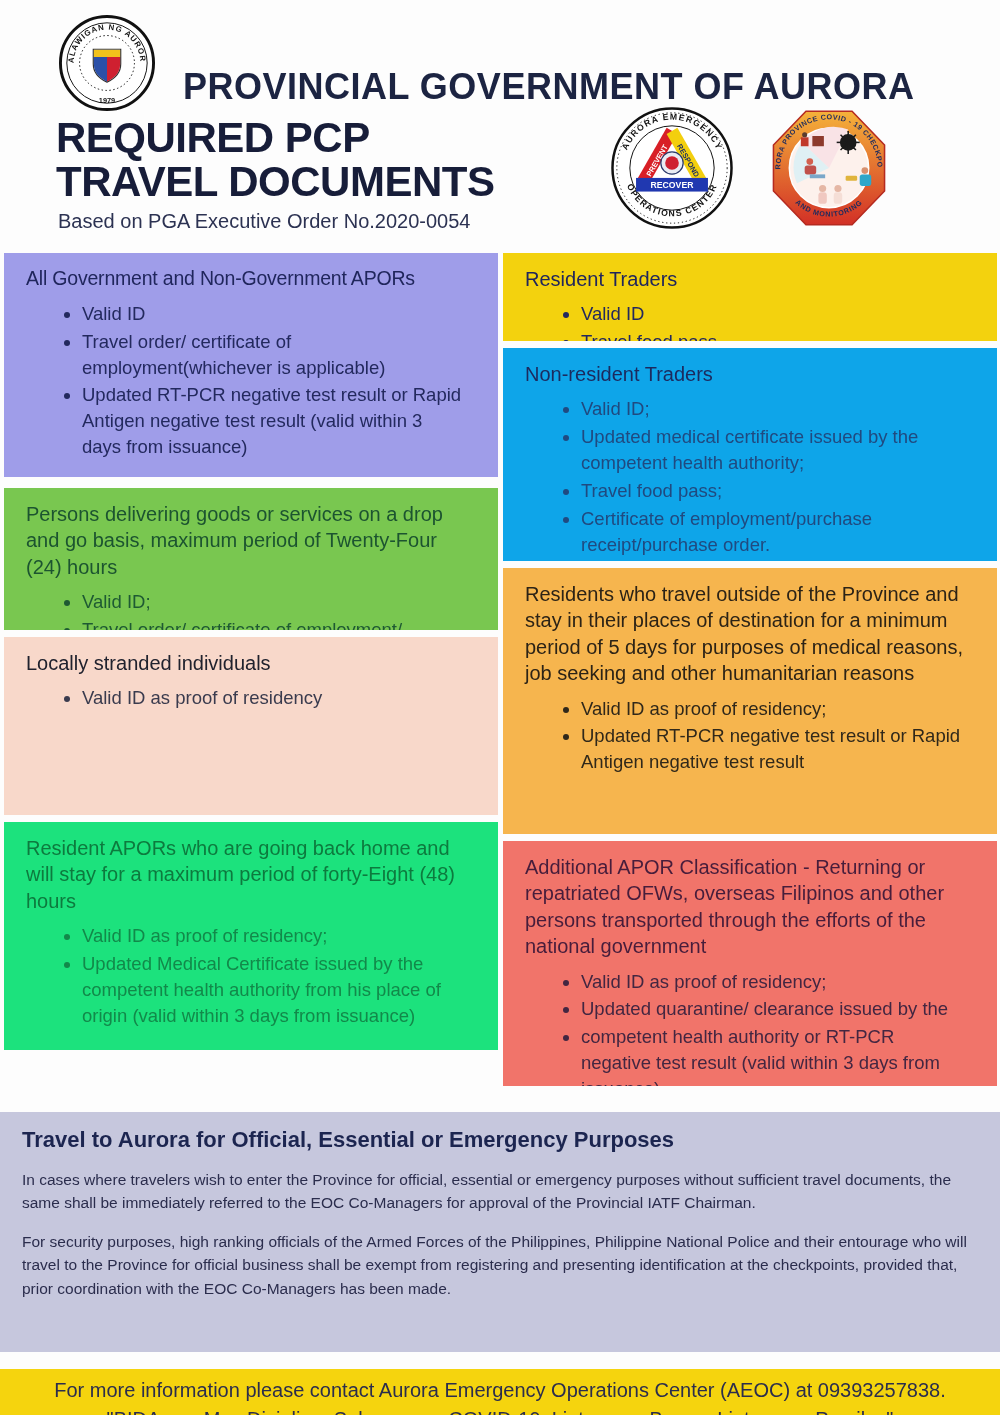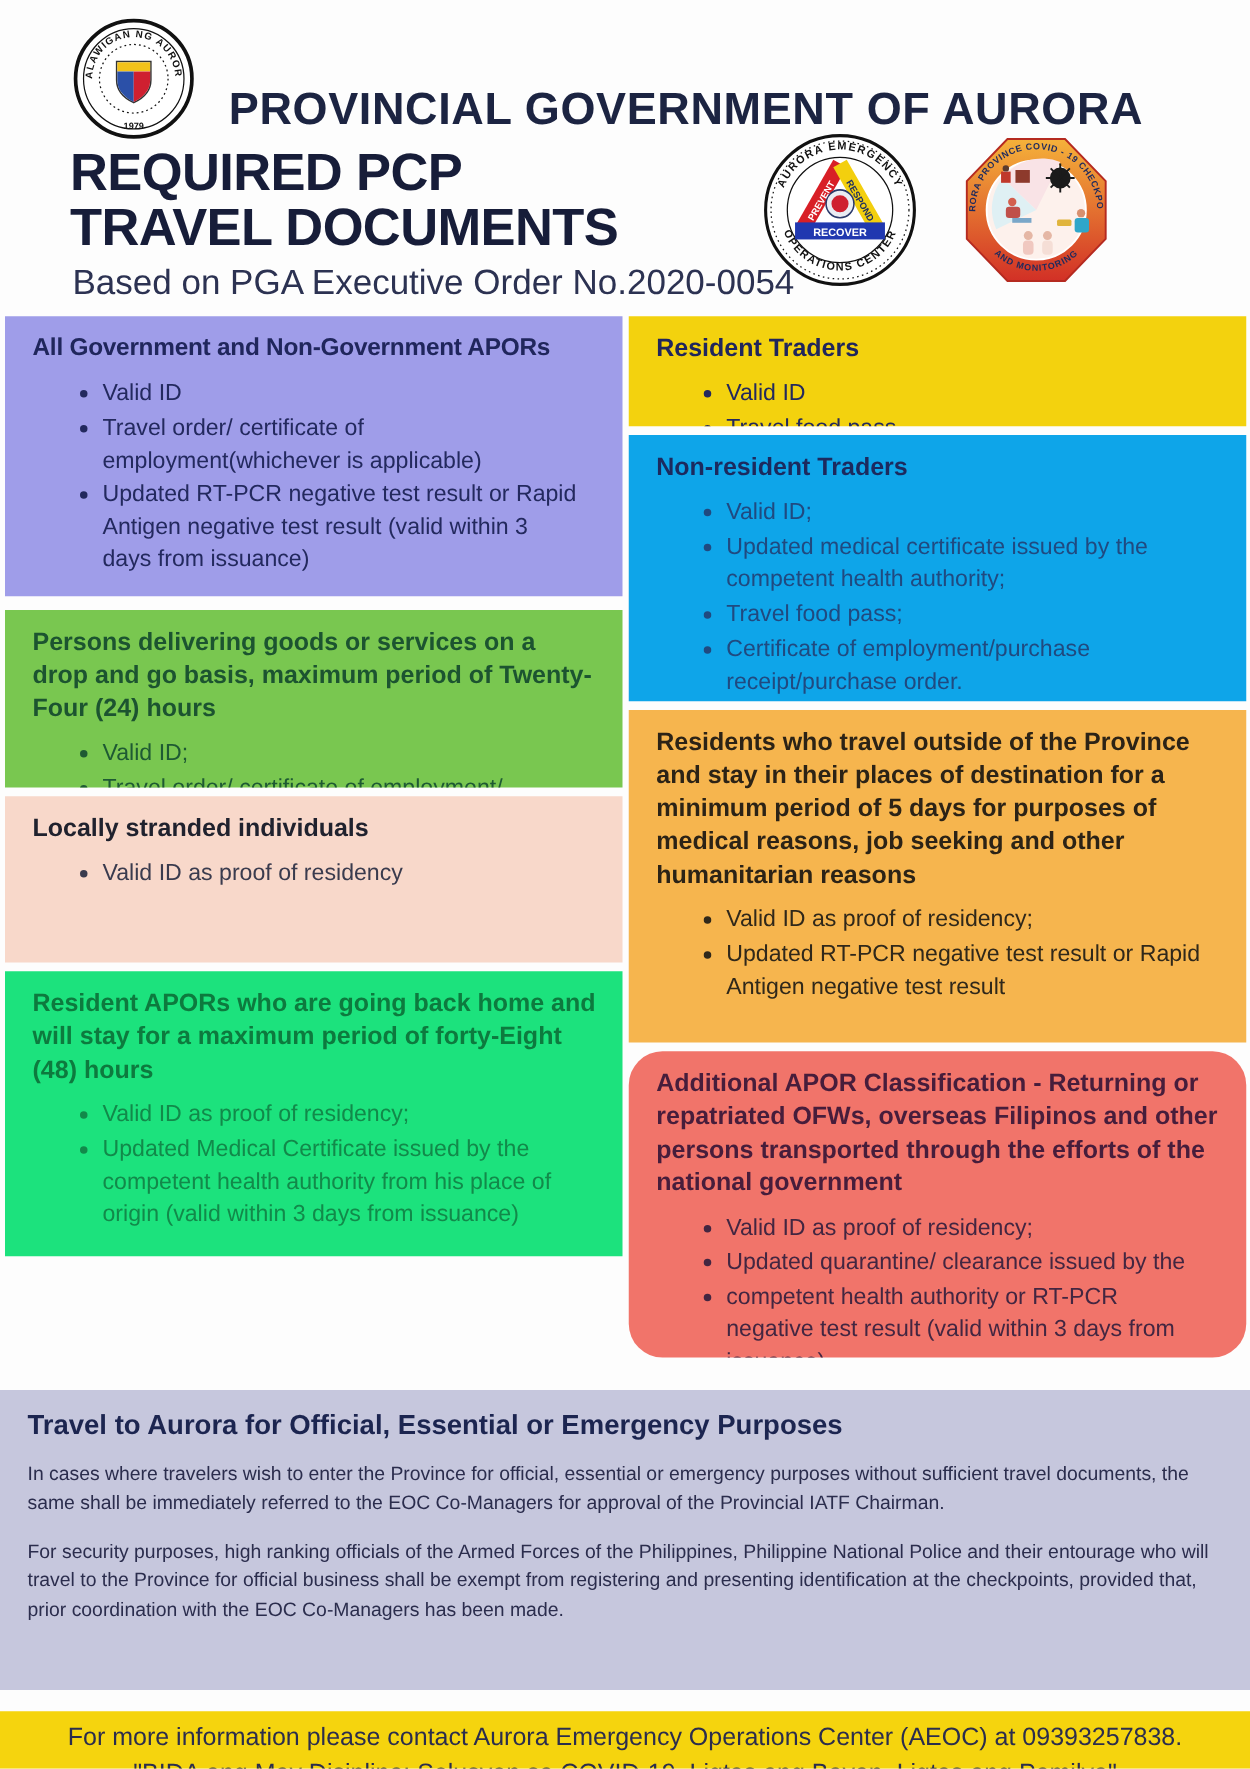--- a/index.html
+++ b/index.html
@@ -3,36 +3,36 @@
 <meta charset="utf-8">
 <style>
   html,body{margin:0;padding:0;background:#fff;}
   .page{position:relative;width:1000px;height:1415px;background:#fdfdfd;overflow:hidden;
         font-family:"Liberation Sans",sans-serif;}
   
   .org-title{position:absolute;left:183px;top:42px;font-size:36px;font-weight:bold;
              color:#1c2442;letter-spacing:.5px;white-space:nowrap;}
   .doc-title{position:absolute;left:56px;top:116px;font-size:42px;font-weight:bold;
              color:#171d39;line-height:1.04;letter-spacing:-.5px;}
-  .subtitle{position:absolute;left:58px;top:210px;font-size:28px;color:#2c3252;}
+  .subtitle{position:absolute;left:58px;top:210px;font-size:20px;color:#2c3252;}
   .seal{position:absolute;left:58px;top:14px;width:98px;height:98px;}
   .badge-eoc{position:absolute;left:610px;top:106px;width:124px;height:124px;}
   .badge-cp{position:absolute;left:756px;top:104px;width:146px;height:128px;}
   
   .col{position:absolute;top:253px;width:494px;}
   .col-left{left:4px;}
   .col-right{left:503px;}
   .card{box-sizing:border-box;overflow:hidden;padding:13px 20px 8px 22px;}
-  .card h3{margin:0 0 9px 0;font-size:20px;line-height:1.32;font-weight:bold;}
+  .card h3{margin:0 0 9px 0;font-size:20px;line-height:1.32;font-weight:normal;}
   .t-sm h3{font-size:19.5px;letter-spacing:-.2px;}
   .card ul{margin:4px 0 0 0;padding:0 0 0 40px;font-size:18.5px;line-height:1.4;}
   .card li{margin:2px 16px;}
   .card .note{font-size:18.5px;line-height:1.42;margin-top:16px;padding-right:6px;}
   .mb11{margin-bottom:11px;} .mb7{margin-bottom:7px;}
-  .h224{height:224px;} .h202{height:142px;} .h178{height:133px;} .h228{height:228px;}
+  .h224{height:224px;} .h202{height:142px;} .h178{height:178px;} .h228{height:228px;}
   .h112{height:88px;} .h213{height:213px;} .h266{height:266px;} .h245{height:245px;}
   
   .info{position:absolute;left:0;top:1112px;width:1000px;height:240px;box-sizing:border-box;
         padding:12px 22px 0 22px;}
   .info h2{margin:2px 0 13px 0;font-size:22px;line-height:1.3;}
   .info p{margin:0 0 16px 0;font-size:15.5px;line-height:1.5;}
   
   .footer{position:absolute;left:0;top:1352px;width:1000px;height:63px;box-sizing:border-box;
           text-align:center;padding-top:7px;font-size:20px;line-height:1.45;}
   .footer div{white-space:nowrap;}
@@ -195,21 +195,21 @@
     </div>
 
     <div class="card h266 mb7" style="background: rgb(246, 181, 78);">
       <h3 style="color: rgb(44, 35, 22);">Residents who travel outside of the Province and stay in their places of destination for a minimum period of 5 days for purposes of medical reasons, job seeking and other humanitarian reasons</h3>
       <ul style="color: rgb(48, 40, 26);">
         <li>Valid ID as proof of residency;</li>
         <li>Updated RT-PCR negative test result or Rapid Antigen negative test result</li>
       </ul>
     </div>
 
-    <div class="card h245" style="background: rgb(241, 116, 106); border-radius: 27px;">
+    <div class="card h245" style="background: rgb(241, 116, 106);">
       <h3 style="color: rgb(71, 29, 59);">Additional APOR Classification - Returning or repatriated OFWs, overseas Filipinos and other persons transported through the efforts of the national government</h3>
       <ul style="color: rgb(67, 38, 65);">
         <li>Valid ID as proof of residency;</li>
         <li>Updated quarantine/ clearance issued by the</li>
         <li>competent health authority or RT-PCR negative test result (valid within 3 days from issuance)</li>
       </ul>
     </div>
   </div>
 
   <div class="info" style="background: rgb(198, 199, 221);">

